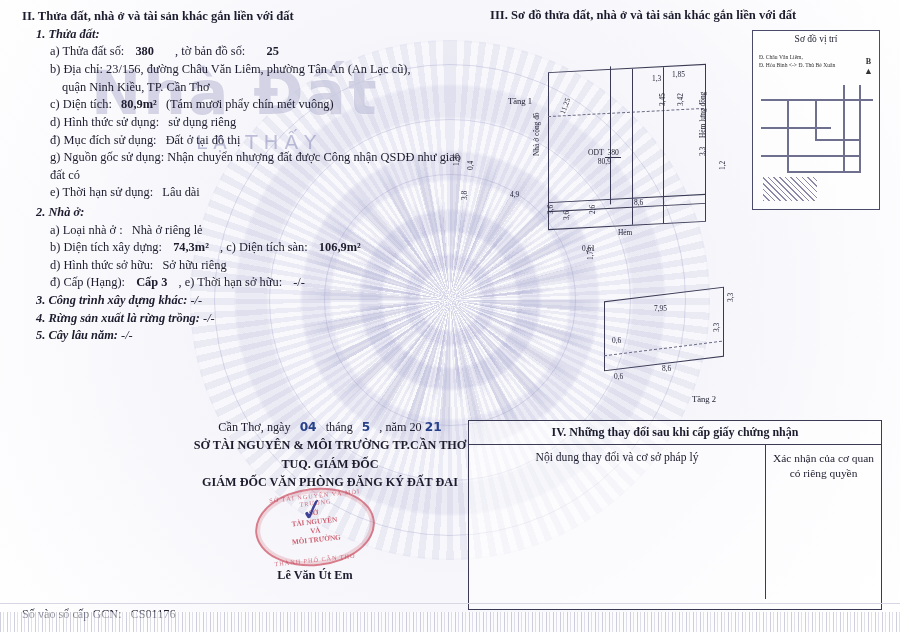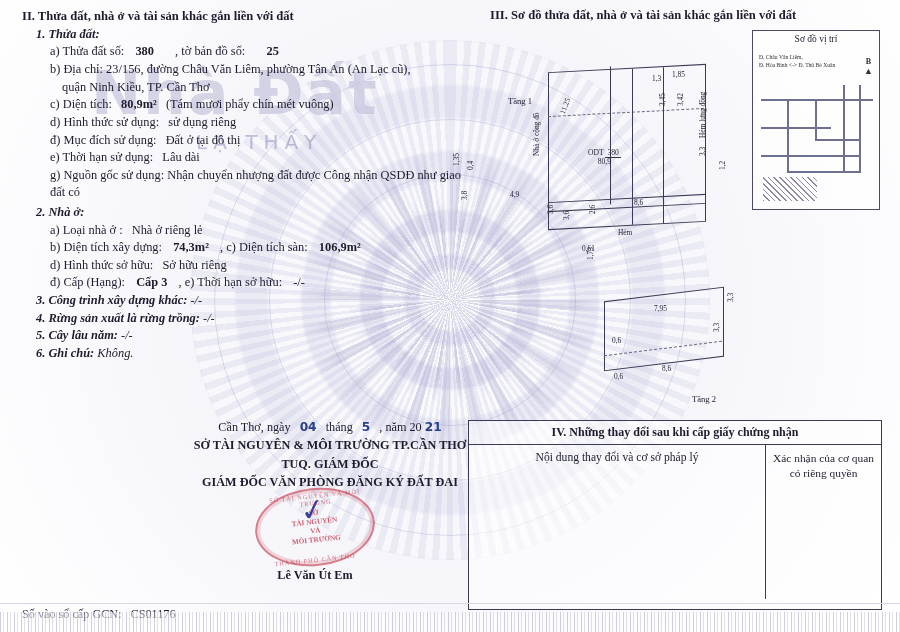--- a/index.html
+++ b/index.html
@@ -117,26 +117,26 @@
     </div>
     <div class="ind2">
       <span>d) Hình thức sử dụng:</span>
       <span style="padding-left:6px">sử dụng riêng</span>
     </div>
     <div class="ind2">
       <span>đ) Mục đích sử dụng:</span>
       <span style="padding-left:6px">Đất ở tại đô thị</span>
     </div>
     <div class="ind2">
+      <span>g) Nguồn gốc sử dụng:</span>
+      <span>Nhận chuyển nhượng đất được Công nhận QSDĐ như giao đất có</span>
+    </div>
+    <div class="ind2">
       <span>e) Thời hạn sử dụng:</span>
       <span style="padding-left:6px">Lâu dài</span>
-    </div>
-    <div class="ind2">
-      <span>g) Nguồn gốc sử dụng:</span>
-      <span>Nhận chuyển nhượng đất được Công nhận QSDĐ như giao đất có</span>
     </div>
 
     <div class="ind1" style="font-style:italic;font-weight:bold;padding-top:2px">2. Nhà ở:</div>
     <div class="ind2">
       <span>a) Loại nhà ở :</span>
       <span style="padding-left:6px">Nhà ở riêng lẻ</span>
     </div>
     <div class="ind2">
       <span>b) Diện tích xây dựng:</span>
       <span class="hand-b" style="padding:0 8px">74,3m²</span>
@@ -158,24 +158,20 @@
       <span style="font-weight:bold">3. Công trình xây dựng khác:</span>
       <span>-/-</span>
     </div>
     <div class="ind1" style="font-style:italic">
       <span style="font-weight:bold">4. Rừng sản xuất là rừng trồng:</span>
       <span>-/-</span>
     </div>
     <div class="ind1" style="font-style:italic">
       <span style="font-weight:bold">5. Cây lâu năm:</span>
       <span>-/-</span>
-    </div>
-    <div class="ind1" style="font-style:italic">
-      <span style="font-weight:bold">6. Ghi chú:</span>
-      <span>Không.</span>
     </div>
   </div>
 
   <div class="titleR">III. Sơ đồ thửa đất, nhà ở và tài sản khác gắn liền với đất</div>
 
   <div class="locbox">
     <div class="cap">Sơ đồ vị trí</div>
     <div class="loc-legend">
       <div>Đ. Châu Văn Liêm,</div>
       <div>Đ. Hòa Bình &lt;-&gt; Đ. Thủ Bé Xuân</div>

